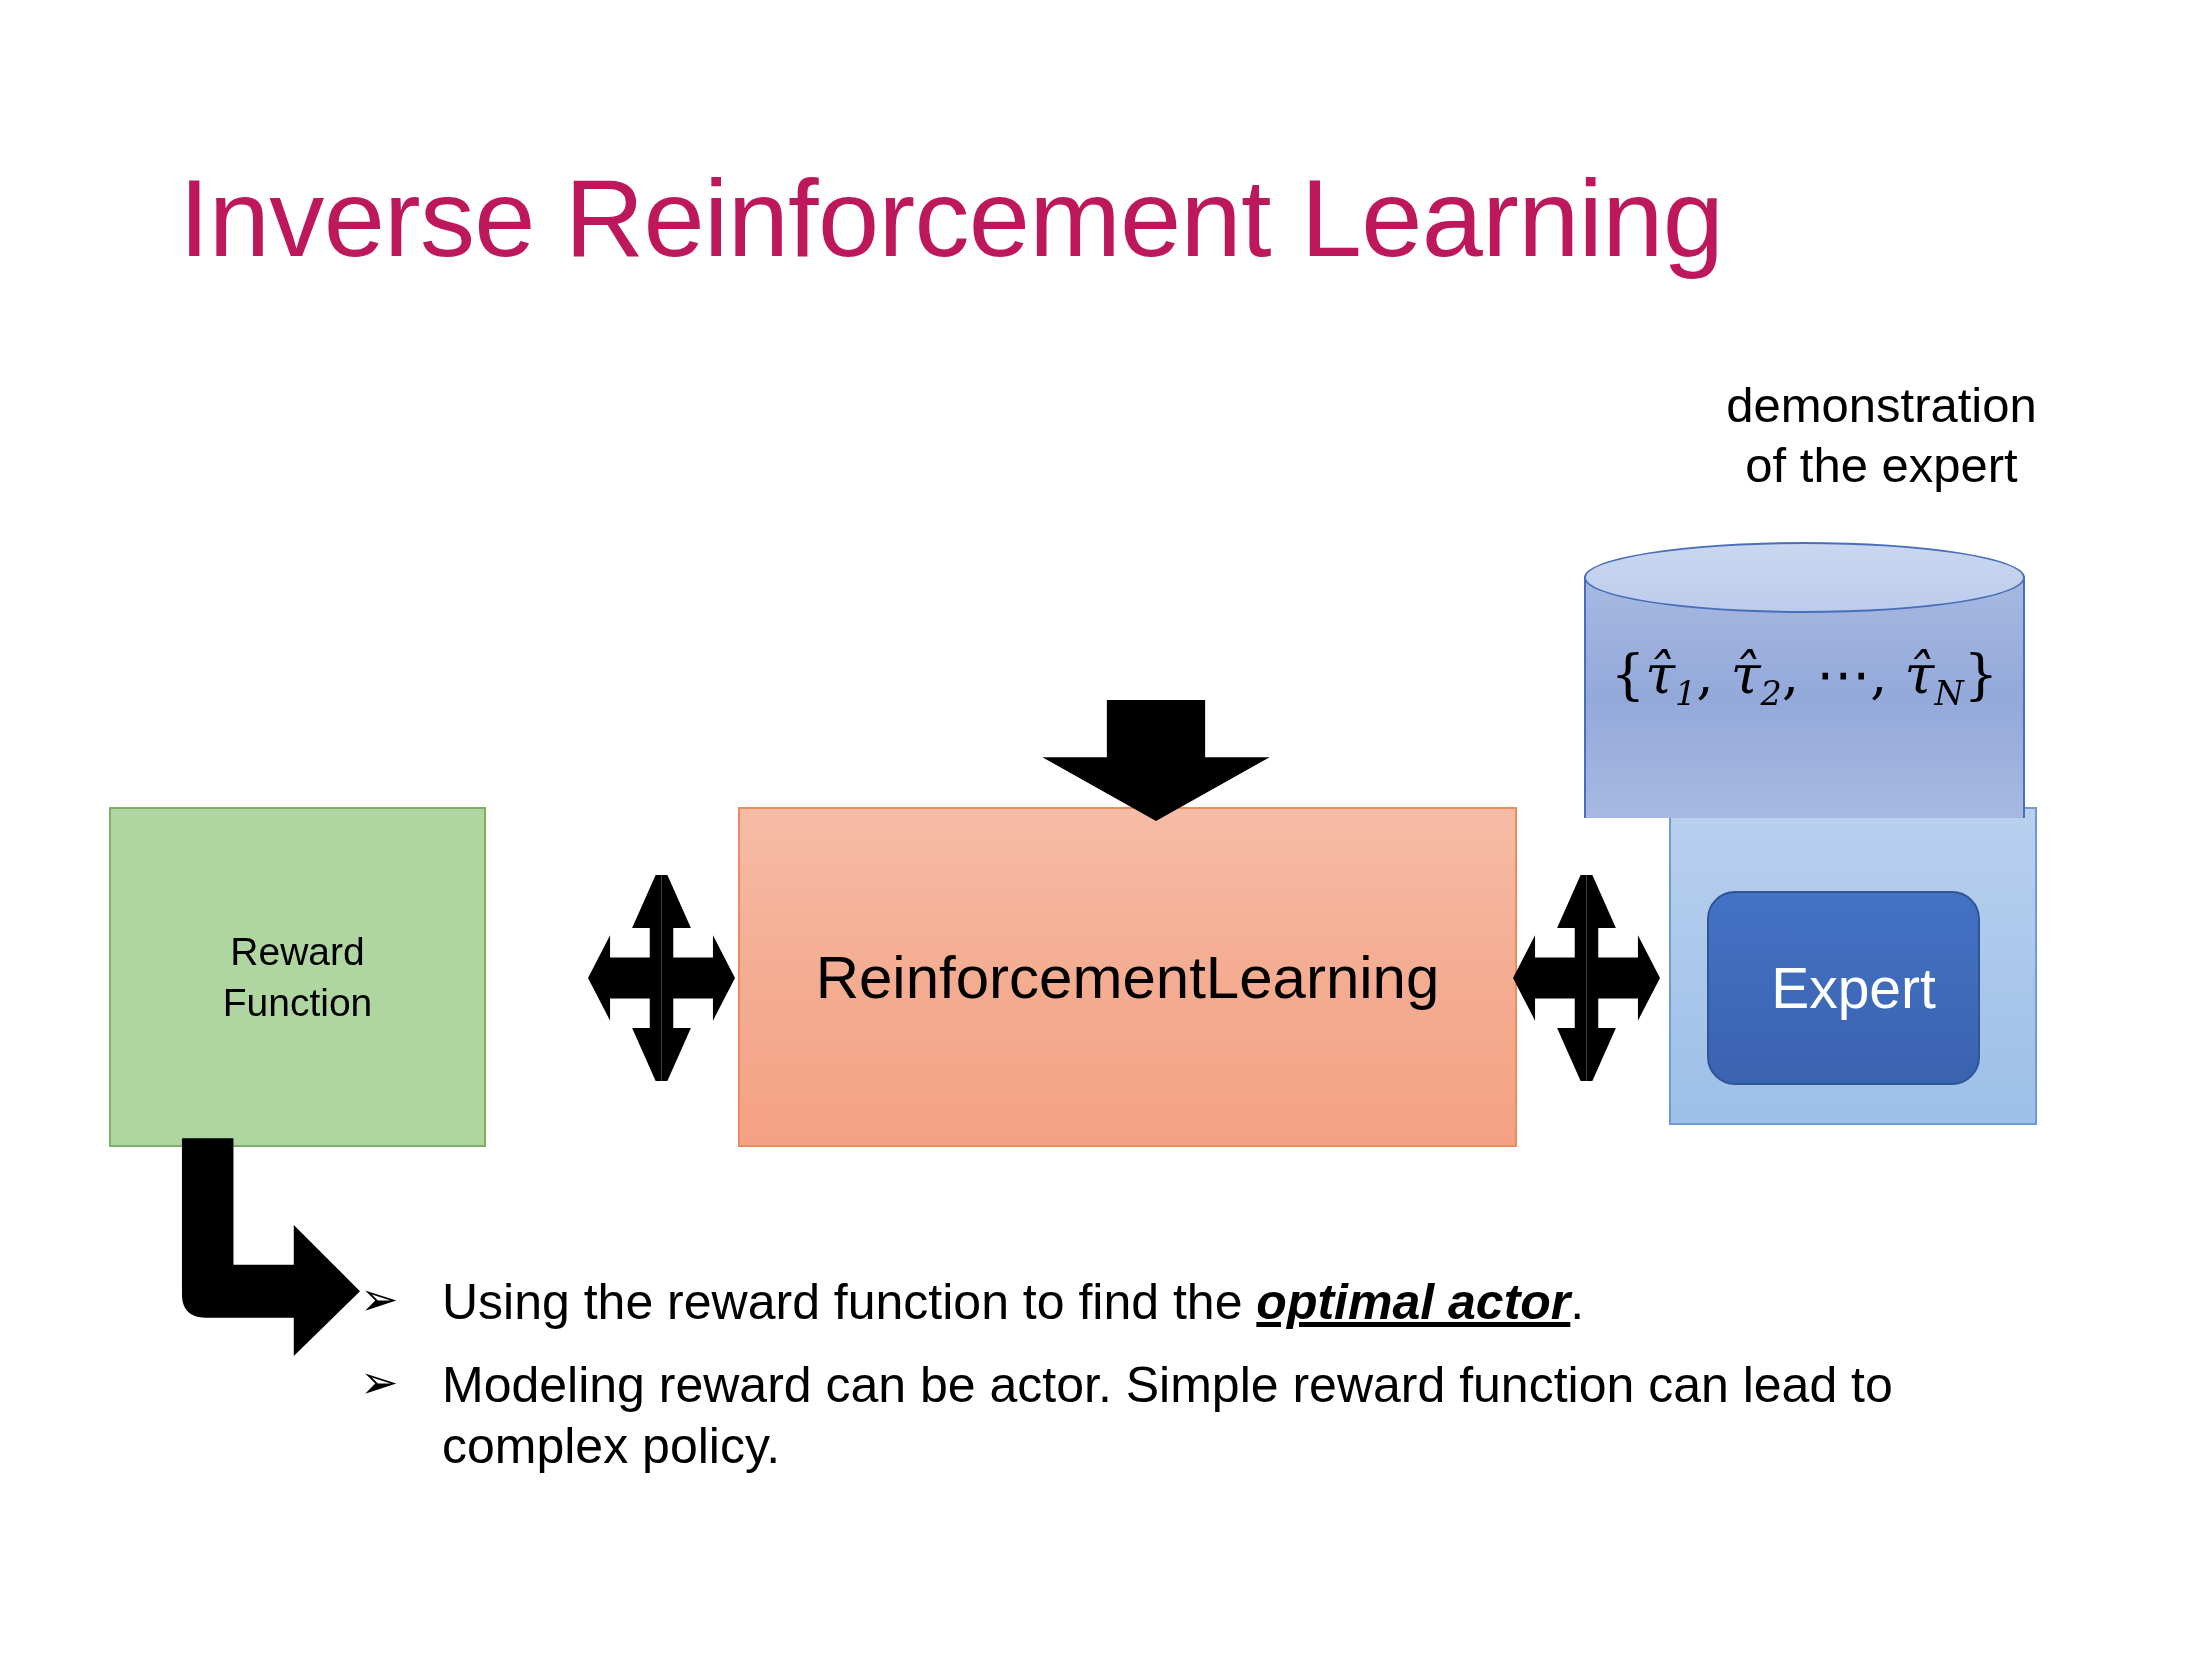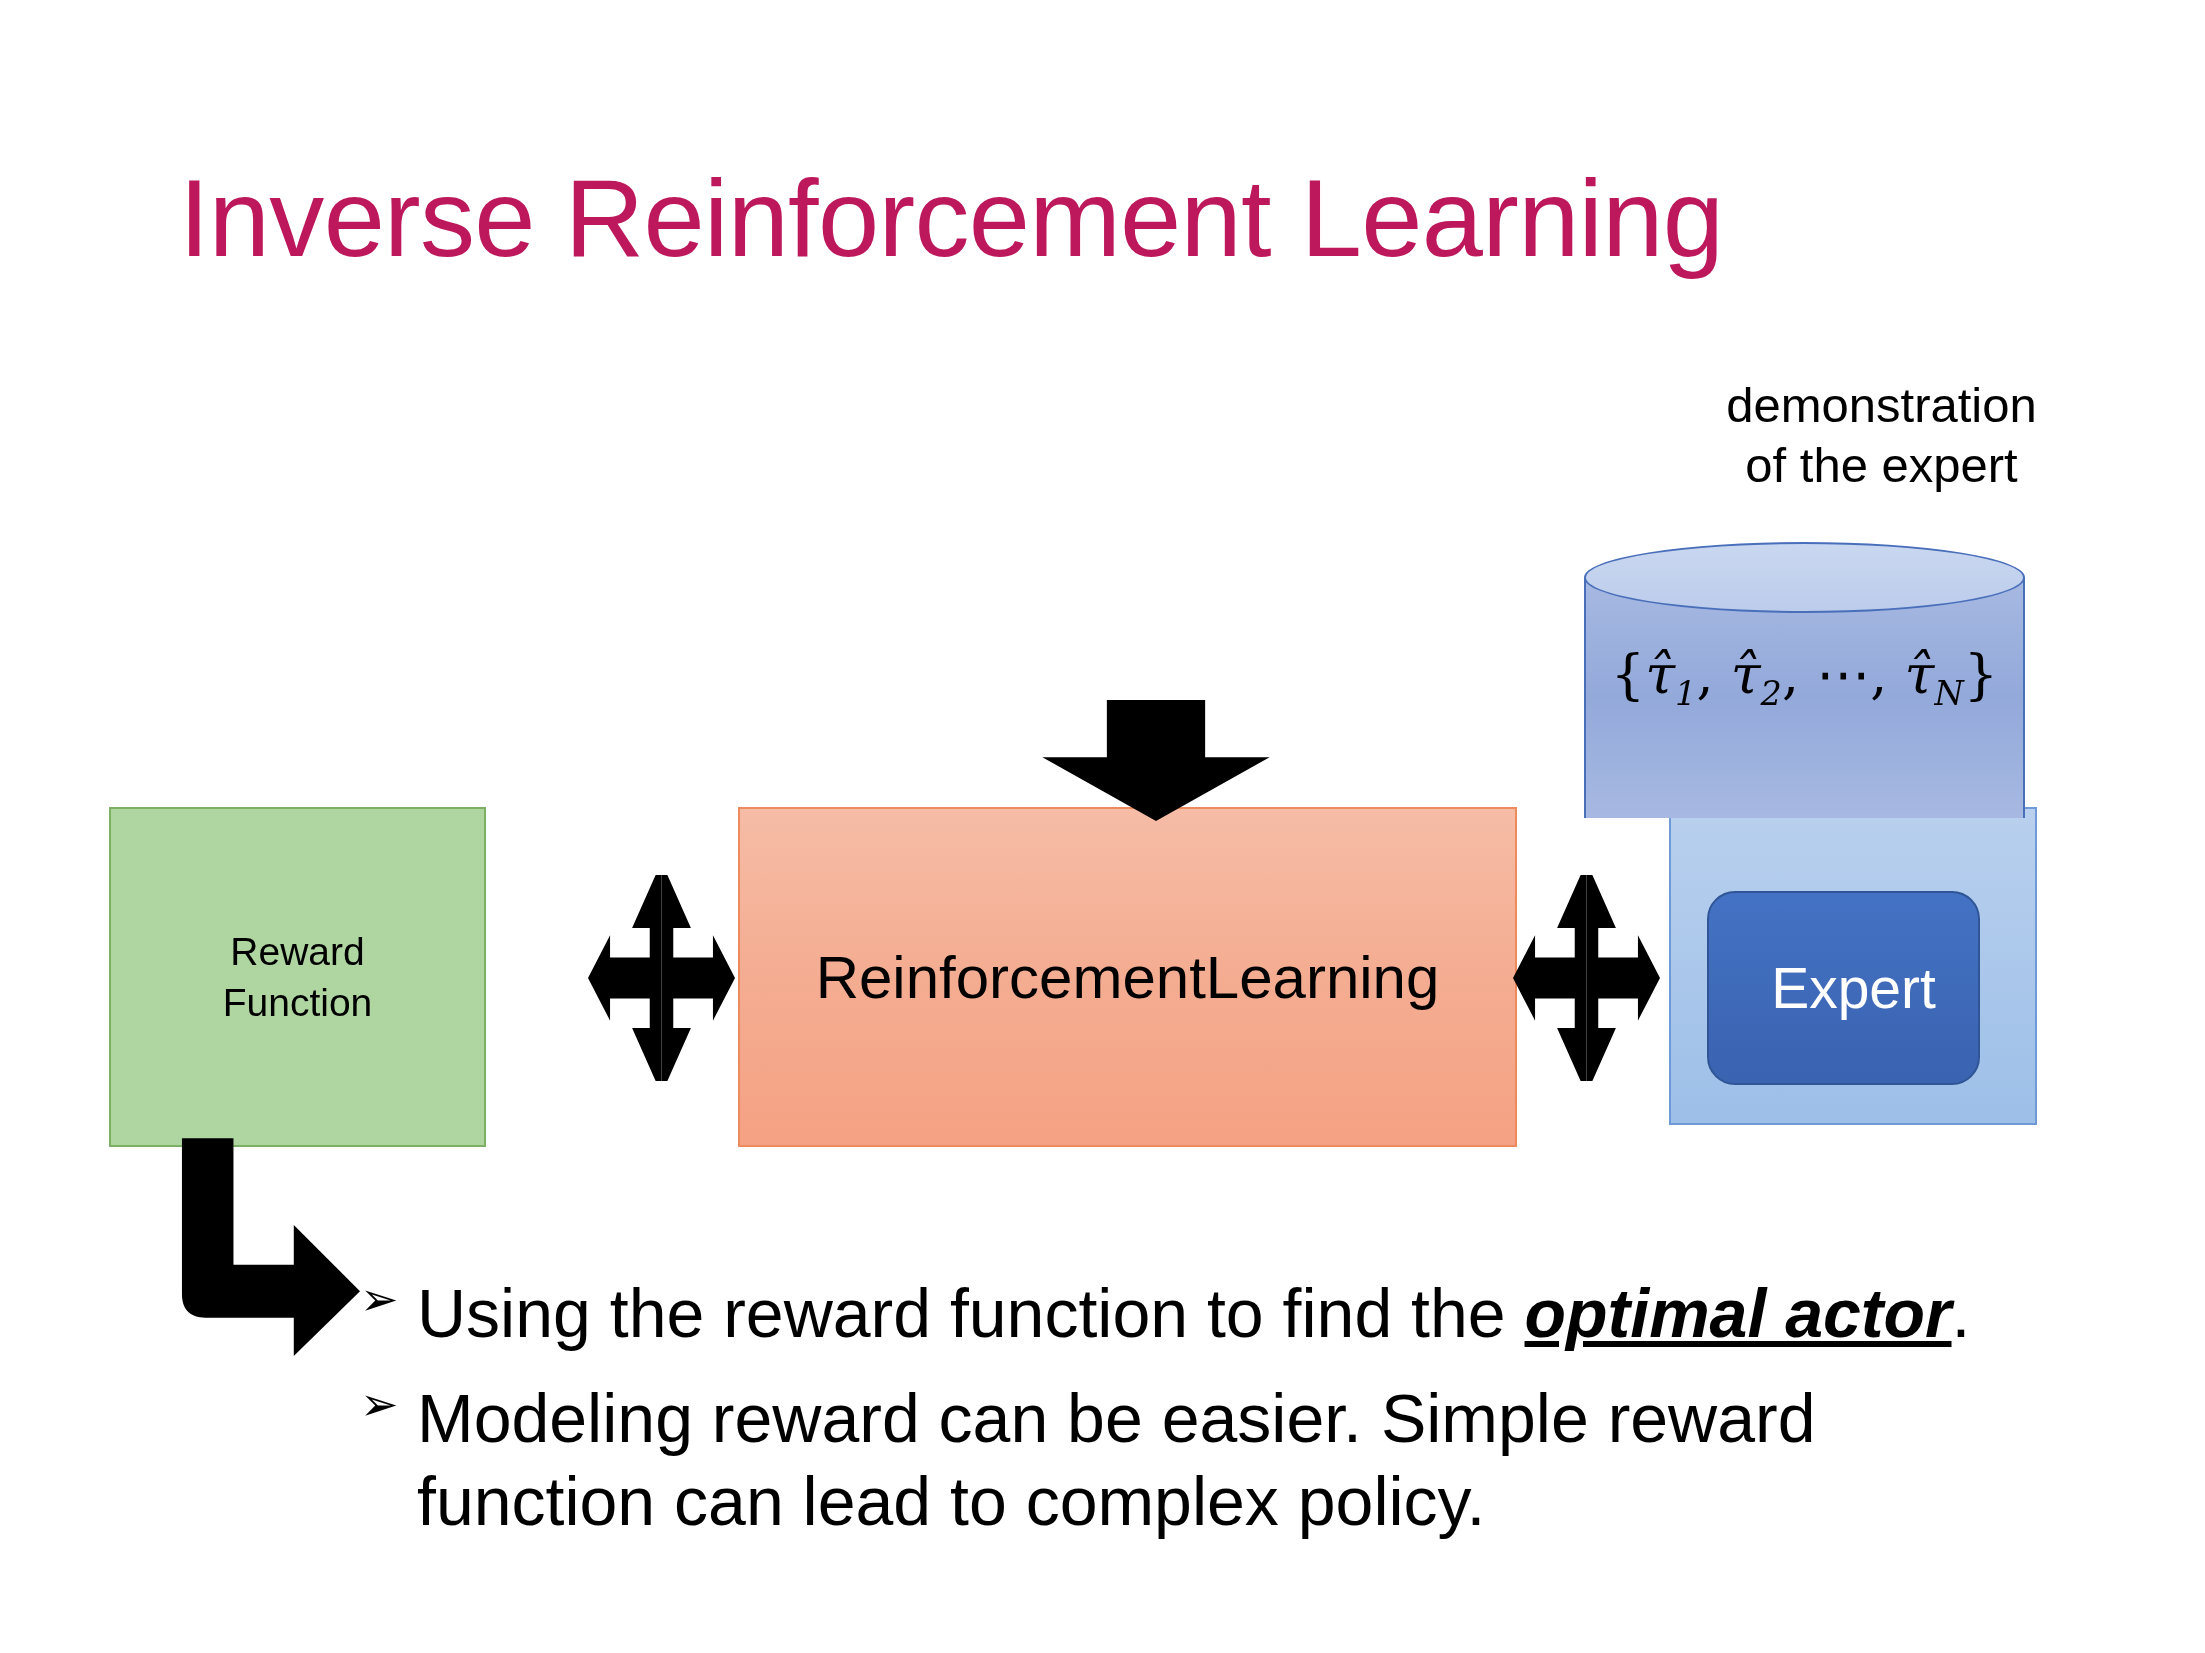--- a/index.html
+++ b/index.html
@@ -212,22 +212,23 @@
     margin-bottom: 22px;
   }
   .bullet-marker {
     flex: 0 0 auto;
     width: 57px;
     font-size: 46px;
     line-height: 1.18;
     color: #000000;
   }
   .bullet-text {
-    font-size: 68px;
+    font-size: 50px;
     line-height: 1.22;
+    margin-left: 25px;
   }
   .emph {
     font-weight: bold;
     font-style: italic;
     text-decoration: underline;
   }
 </style>
 </head>
 <body>
 
@@ -283,19 +284,19 @@
 
   <div id="bullets">
 
     <div class="bullet-row">
       <span class="bullet-marker">➢</span>
       <span class="bullet-text"><span>Using the reward function to find the </span><span class="emph">optimal actor</span><span>.</span></span>
     </div>
 
     <div class="bullet-row">
       <span class="bullet-marker">➢</span>
-      <span class="bullet-text" style="display:inline-block; max-width:1455px;">Modeling reward can be easier. Simple reward function can lead to complex policy.</span>
+      <span class="bullet-text" style="display:inline-block; max-width:1455px;">Modeling reward can be actor. Simple reward function can lead to complex policy.</span>
     </div>
 
   </div>
 
 </div>
 
 
 </body></html>

